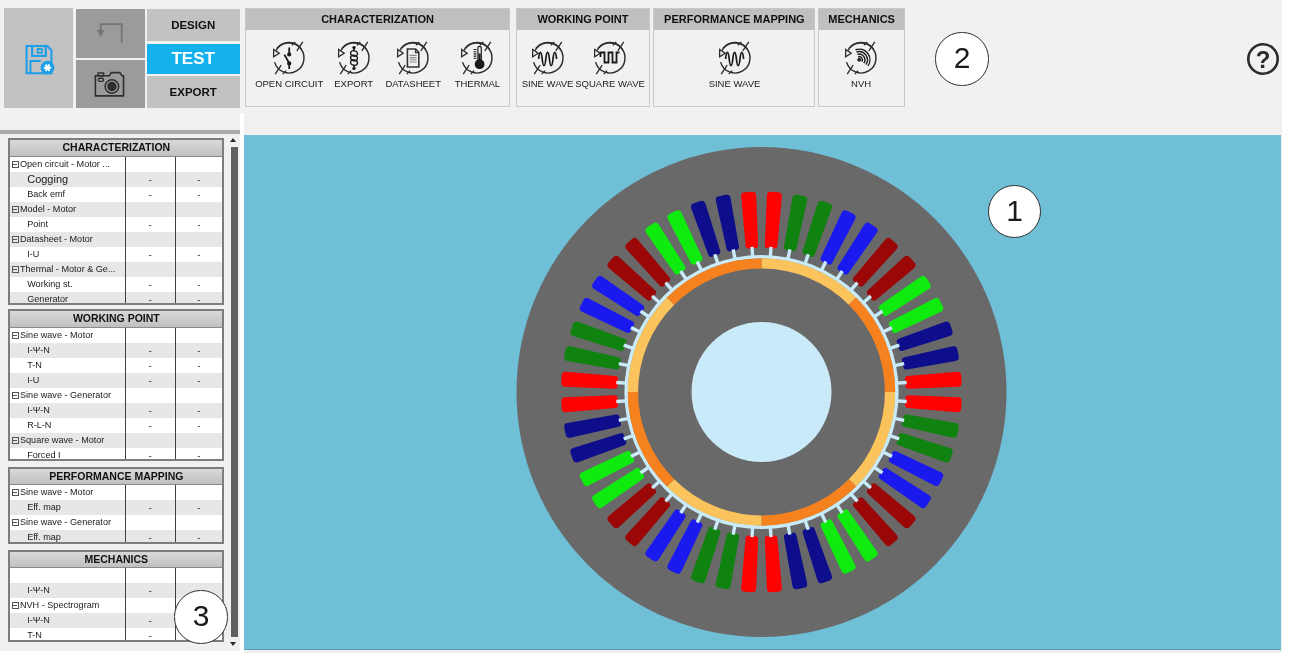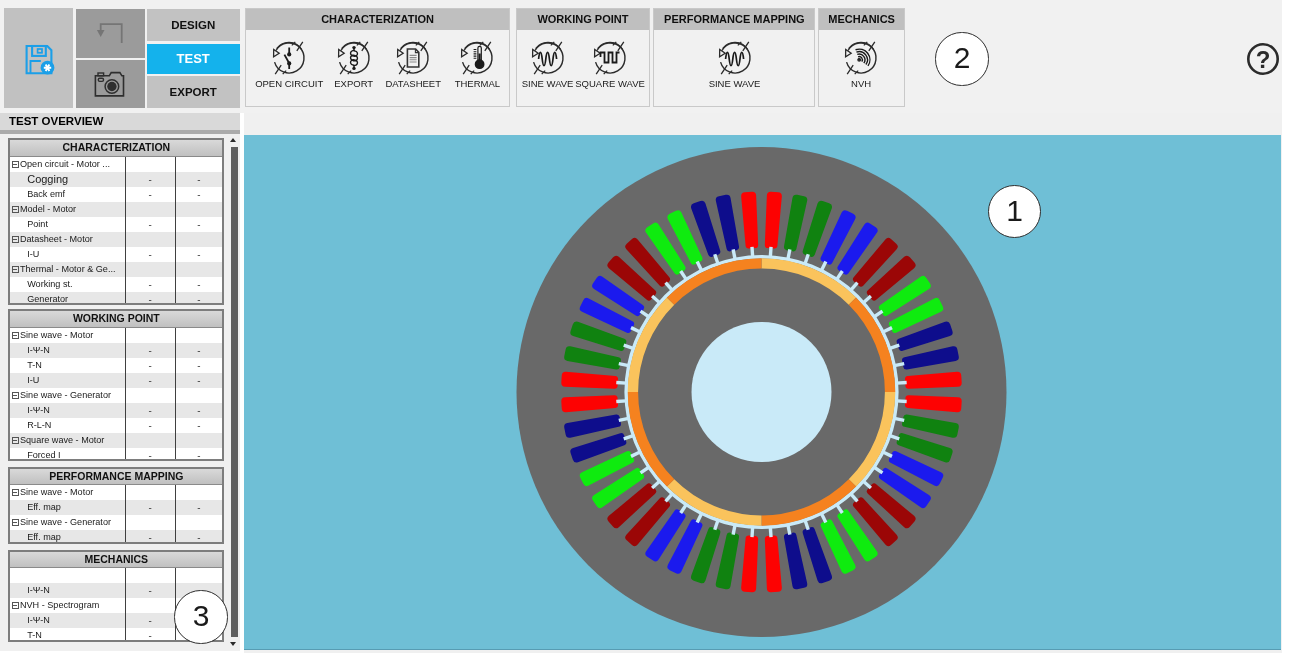--- a/index.html
+++ b/index.html
@@ -28,21 +28,21 @@
       <svg width="69" height="48" viewBox="0 0 69 48" style="position:absolute;left:76px;top:59.5px">
         <g fill="none" stroke="#2e2e2e" stroke-width="1.6">
           <path d="M 19.4 15.8 L 33.3 15.8 L 35.2 12.6 L 43.9 12.6 L 45.9 15.8 L 47.5 15.8 L 47.5 35.9 L 19.4 35.9 Z"></path>
           <rect x="22" y="13" width="5.6" height="2.8" stroke-width="1.4"></rect>
           <rect x="22.3" y="18.2" width="5.2" height="3.2" rx="1.4" stroke-width="1.4"></rect>
           <circle cx="35.9" cy="26.5" r="6.8" stroke-width="1.5"></circle>
         </g>
         <circle cx="35.9" cy="26.5" r="4.7" fill="#2e2e2e"></circle>
       </svg>
       <div style="position:absolute;left:146.8px;top:9.3px;width:92.8px;height:32.2px;background:#c2c2c2;color:#111;font-weight:bold;font-size:11.5px;text-align:center;line-height:32.2px">DESIGN</div>
-      <div style="position:absolute;left:146.8px;top:43.5px;width:92.8px;height:30.3px;background:#14b2ec;color:#fff;font-weight:bold;font-size:13px;text-align:center;line-height:30.3px">TEST</div>
+      <div style="position:absolute;left:146.8px;top:43.5px;width:92.8px;height:30.3px;background:#14b2ec;color:#fff;font-weight:bold;font-size:17px;text-align:center;line-height:30.3px">TEST</div>
       <div style="position:absolute;left:146.8px;top:75.7px;width:92.8px;height:32.1px;background:#c2c2c2;color:#111;font-weight:bold;font-size:11.5px;text-align:center;line-height:32.1px">EXPORT</div>
       <div style="position:absolute;left:244.7px;top:8.1px;width:265.8px;height:99px;background:#f1f1f1;border:1px solid #c9c9c9;box-sizing:border-box">
         <div style="height:21px;background:#bfbfbf;font-weight:bold;font-size:11px;text-align:center;line-height:21px;color:#0f0f0f">CHARACTERIZATION</div>
       </div>
       <div style="position:absolute;left:269.2px;top:37.5px;width:40px;height:40px">
         <svg width="40" height="40" viewBox="0 0 40 40" style="position:absolute;left:0;top:0">
           <g transform="translate(20 20)" fill="none" stroke="#2b2b2b" stroke-width="1.4">
             <path d="M -12.99 -7.50 A 15 15 0 1 1 -14.42 4.13"></path>
             <path d="M 12.6 -8.6 A 15.1 15.1 0 0 0 -12.4 -9.4"></path>
             <path d="M -15.3 -8.6 L -15.4 -1.2 L -9.8 -4.8 Z" stroke-width="1.3"></path>
@@ -183,21 +183,20 @@
           </g>
         </svg>
       </div>
       <div style="position:absolute;left:806.1px;top:77.5px;width:110px;text-align:center;font-size:9.5px;color:#1a1a1a">NVH</div>
       <svg width="36" height="36" viewBox="0 0 36 36" style="position:absolute;left:1245px;top:41px">
         <circle cx="18" cy="18" r="14.7" fill="none" stroke="#2b2b2b" stroke-width="2.6"></circle>
         <text x="18" y="26.5" text-anchor="middle" font-family="Liberation Sans,sans-serif" font-size="24px" font-weight="bold" fill="#2b2b2b">?</text>
       </svg>
     </div>
 <div style="position:absolute;left:0;top:113px;width:239.5px;height:538px;background:#f0f0f0">
-      <div style="position:absolute;left:0;top:0;width:100%;height:17px;background:#d9d9d9;font-weight:bold;font-size:11.5px;color:#000;line-height:17px;padding-left:9px;box-sizing:border-box">TEST OVERVIEW</div>
       <div style="position:absolute;left:0;top:17px;width:100%;height:3.5px;background:#ababab"></div>
       <div style="position:absolute;left:8.2px;top:25.3px;width:212.3px;height:162.3px;border:2px solid #7d7d7d;background:#fff;overflow:hidden">
         <div style="position:absolute;left:0;top:0;width:100%;height:15.5px;background:linear-gradient(#d9d9d9,#c0c0c0);border-bottom:1px solid #8a8a8a;font-weight:bold;font-size:10.5px;text-align:center;line-height:15.5px;color:#111">CHARACTERIZATION</div>
         <div style="position:absolute;left:114.5px;top:16.5px;width:1px;height:145.8px;background:#404040"></div>
         <div style="position:absolute;left:165.2px;top:16.5px;width:1px;height:145.8px;background:#404040"></div>
         <div style="position:absolute;left:0;top:16.50px;width:114.5px;height:15.0px;background:#ffffff"></div>
         <div style="position:absolute;left:115.5px;top:16.50px;width:49.69999999999999px;height:15.0px;background:#ffffff"></div>
         <div style="position:absolute;left:166.2px;top:16.50px;width:46.10000000000002px;height:15.0px;background:#ffffff"></div>
         <div style="position:absolute;left:1.8px;top:16.50px;width:111.5px;height:15.0px;font-size:9.1px;color:#1a1a1a;line-height:15.0px;white-space:nowrap;overflow:hidden"><span style="display:inline-block;width:5px;height:5px;border:1px solid #555;margin-right:1px;position:relative;top:1px;background:linear-gradient(#555,#555) 50% 50%/4px 1px no-repeat"></span>Open circuit - Motor ...</div>
         <div style="position:absolute;left:0;top:31.50px;width:114.5px;height:15.0px;background:#e7e7e7"></div>

